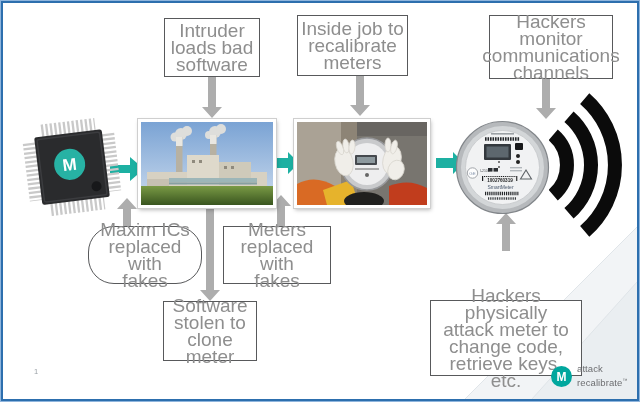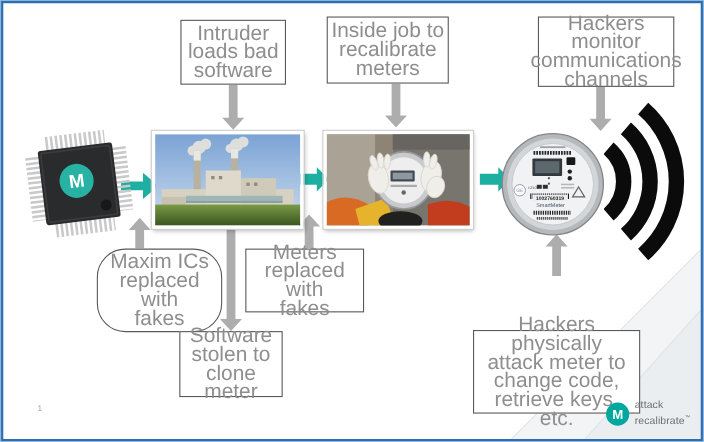--- a/index.html
+++ b/index.html
@@ -13,21 +13,21 @@
   
   .corner-decor{right:3px;bottom:3px;z-index:0;}
   
   .callout{background:#fff;border:1.5px solid #58595b;color:#8e8e8e;
     display:flex;align-items:center;justify-content:center;text-align:center;
     font-size:19px;line-height:17px;z-index:2;box-sizing:border-box;padding:2px 3px;}
   .callout span{white-space:pre-line;}
   .c1{left:164px;top:18px;width:96px;height:59px;}
   .c2{left:297px;top:15px;width:111px;height:61px;}
   .c3{left:489px;top:15px;width:124px;height:64px;}
-  .c4{left:88px;top:226px;width:114px;height:76px;border-radius:26px;}
+  .c4{left:88px;top:226px;width:114px;height:58px;border-radius:26px;}
   .c5{left:223px;top:226px;width:108px;height:58px;}
   .c6{left:163px;top:301px;width:94px;height:60px;}
   .c7{left:430px;top:252px;width:152px;height:76px;margin-top:48px;}
   
   .arrow{z-index:1;}
   .ad1{left:201px;top:77px;} .ad2{left:349px;top:76px;} .ad3{left:535px;top:76px;}
   .ad4{left:199px;top:208px;}
   .au1{left:116px;top:198px;} .au2{left:270px;top:195px;} .au3{left:495px;top:213px;}
   .t1{left:110px;top:156px;} .t2{left:271px;top:151px;} .t3{left:436px;top:151px;}
   

